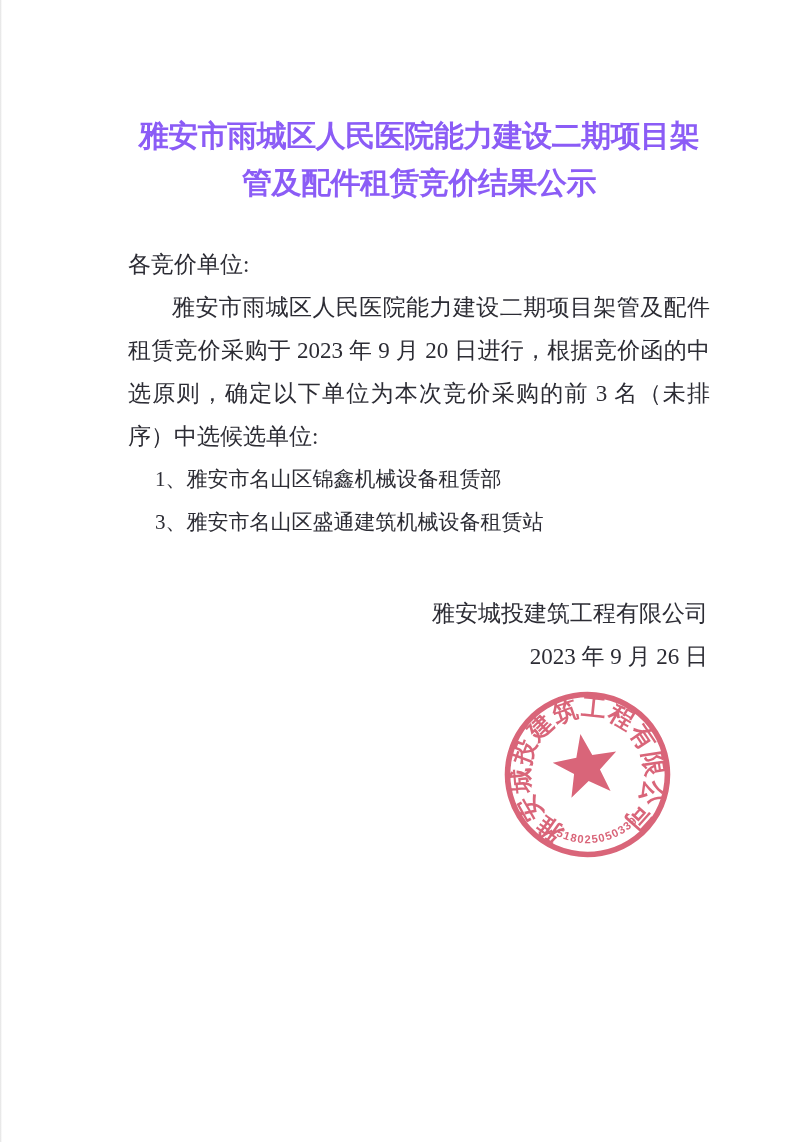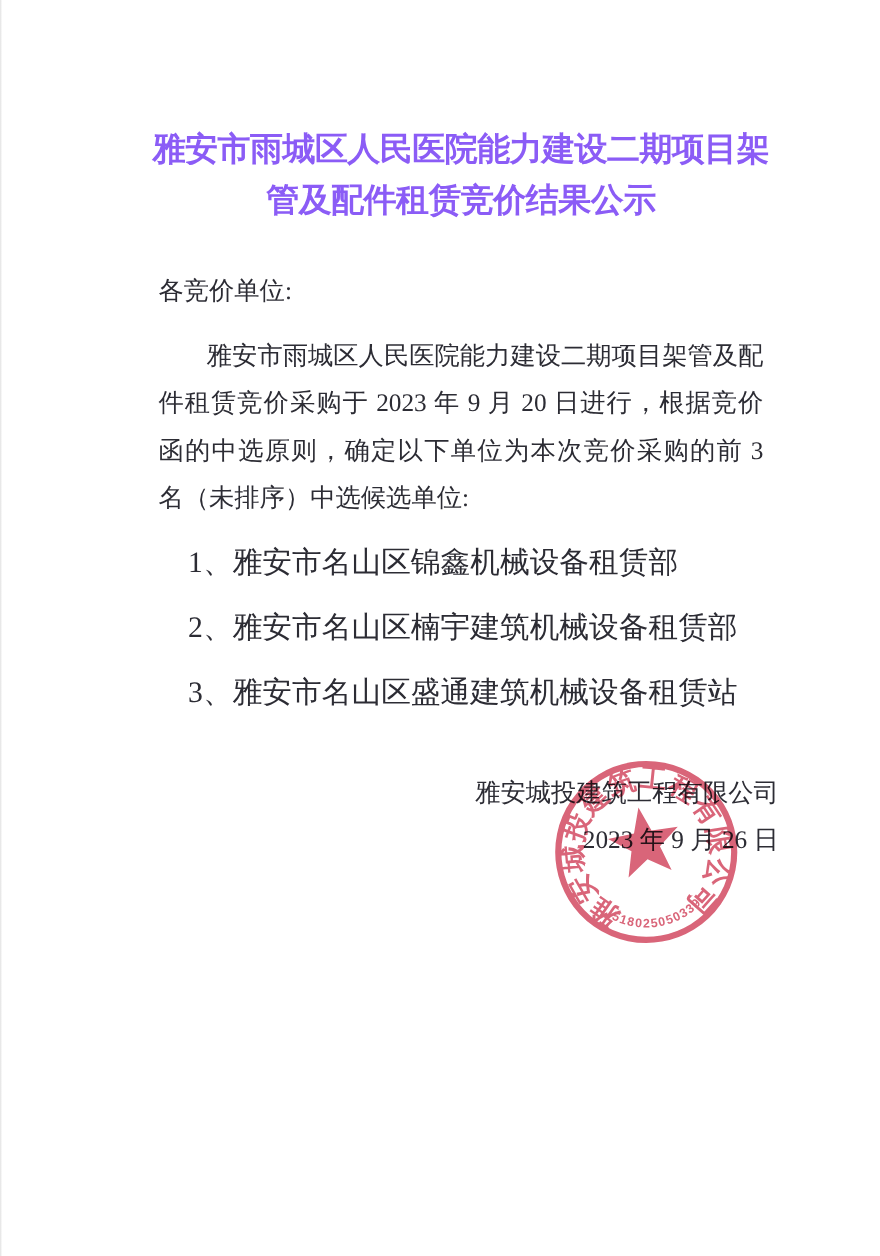--- a/index.html
+++ b/index.html
@@ -34,26 +34,26 @@
     color: #8b5cf6;
   }
   .title .title-line { display: block; }
   .doc-body {
     margin-top: 37px;
     width: 582px;
     font-size: 23px;
     line-height: 43px;
     text-align: justify;
   }
-  .doc-body p { margin: 16px; }
+  .doc-body p { margin: 0; }
   .para-indent { text-indent: 44px; }
   .bid-list { margin: 0; }
   .list-item {
     padding-left: 27px;
-    font-size: 27px;
+    font-size: 21px;
     line-height: 43px;
     text-align: left;
   }
   .signature {
     margin-top: 48px;
     width: 582px;
     text-align: right;
     font-size: 23px;
     line-height: 43px;
   }
@@ -88,21 +88,20 @@
   <h1 class="title">
     <span class="title-line">雅安市雨城区人民医院能力建设二期项目架</span>
     <span class="title-line">管及配件租赁竞价结果公示</span>
   </h1>
 
   <div class="doc-body">
     <p class="salutation">各竞价单位:</p>
     <p class="para-indent">雅安市雨城区人民医院能力建设二期项目架管及配件租赁竞价采购于 2023 年 9 月 20 日进行，根据竞价函的中选原则，确定以下单位为本次竞价采购的前 3 名（未排序）中选候选单位:</p>
     <div class="bid-list">
       <p class="list-item">1、雅安市名山区锦鑫机械设备租赁部</p>
-      <p class="list-item">2、雅安市名山区楠宇建筑机械设备租赁部</p>
       <p class="list-item">3、雅安市名山区盛通建筑机械设备租赁站</p>
     </div>
   </div>
 
   <div class="signature">
     <p>雅安城投建筑工程有限公司</p>
     <p>2023 年 9 月 26 日</p>
   </div>
 
   <svg class="company-seal" viewBox="0 0 200 200" xmlns="http://www.w3.org/2000/svg">

